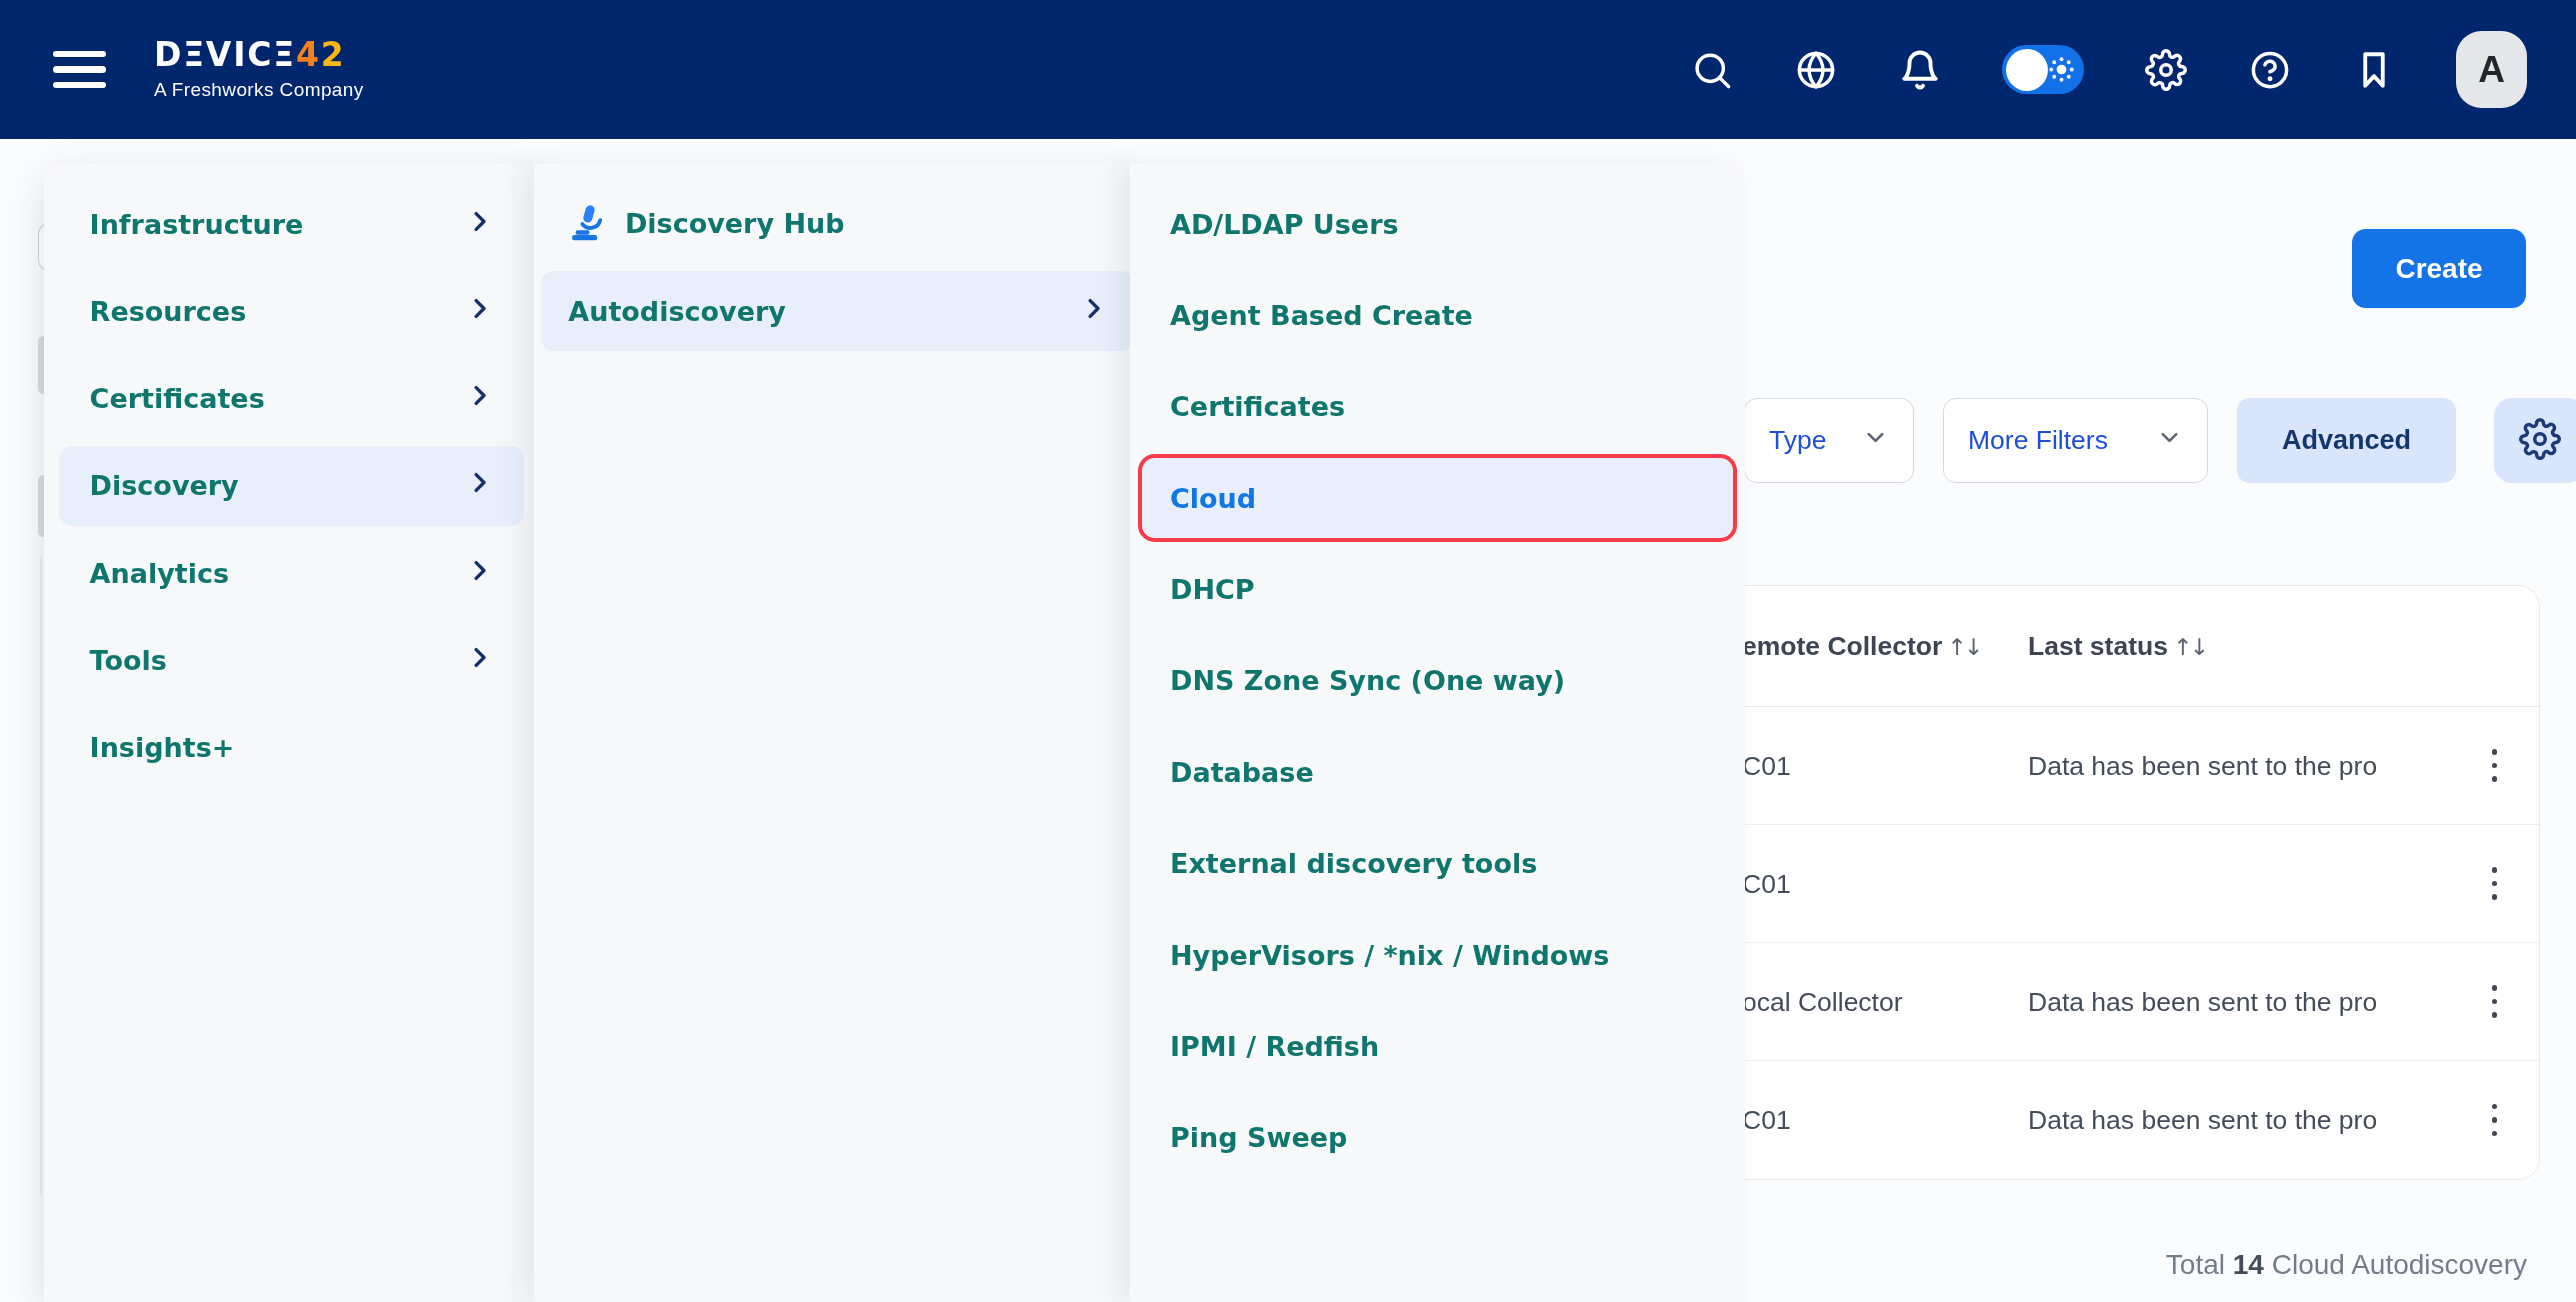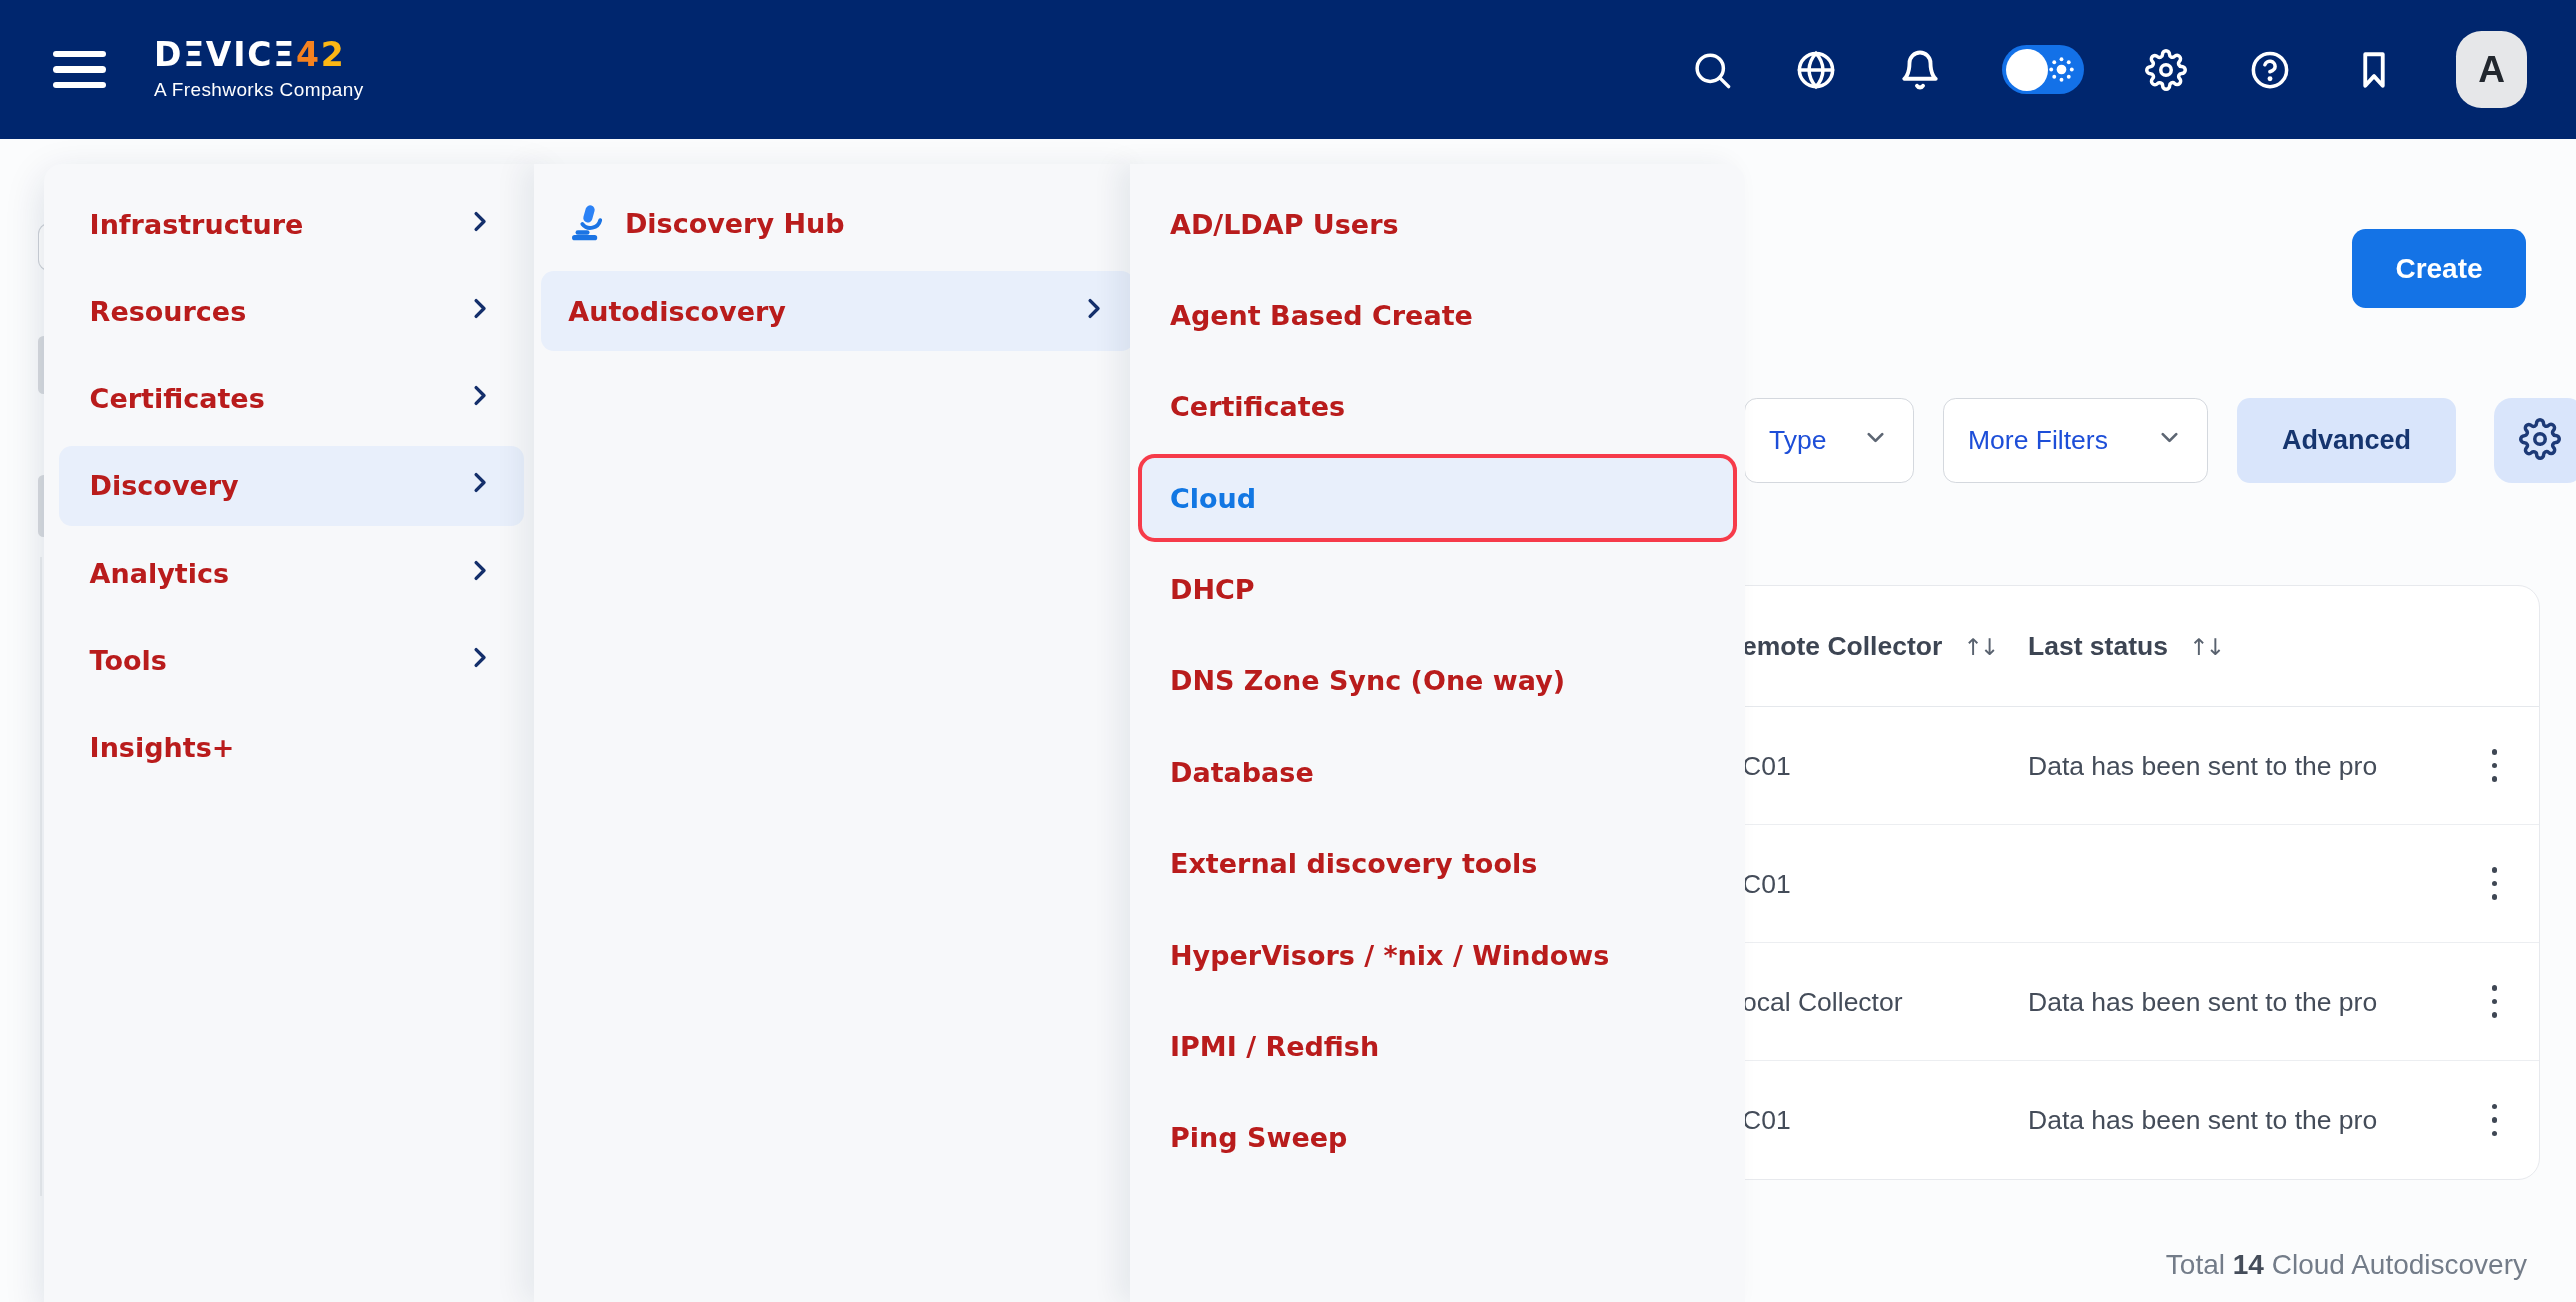--- a/index.html
+++ b/index.html
@@ -53,21 +53,21 @@
   .table-card { position: absolute; left: 1535px; top: 446px; width: 1005px; height: 595px;
     background: #ffffff; border: 1.8px solid #e7e9ed; border-radius: 22px; overflow: hidden; }
   .t-header { position: relative; height: 121px; border-bottom: 1.8px solid #e5e8ec; }
   .t-row { position: relative; height: 118px; border-bottom: 1.8px solid #eceef1; }
   .t-row:last-child { border-bottom: none; }
   .th-collector, .td-collector { position: absolute; left: 206px; top: 50%; transform: translateY(-50%);
     white-space: nowrap; }
   .th-status, .td-status { position: absolute; left: 492px; top: 50%; transform: translateY(-50%);
     white-space: nowrap; }
   .t-header .th-collector, .t-header .th-status { color: #3d4553; font-size: 26.5px; font-weight: 700;
-    display: flex; align-items: center; gap: 21px; }
+    display: flex; align-items: center; gap: 5px; }
   .sort-glyph { color: #59626f; font-size: 23px; font-weight: 400; letter-spacing: -2.7px;
     font-family: "DejaVu Sans", sans-serif; }
   .td-collector, .td-status { color: #444c59; font-size: 26.5px; font-weight: 400; text-align: center; }
   .kebab { position: absolute; left: 950px; top: 50%; transform: translateY(-50%);
     display: flex; flex-direction: column; gap: 8.2px; cursor: pointer; padding: 5.5px; }
   .kebab i { width: 5.5px; height: 5.5px; background: #3f4754; border-radius: 50%; }
 
   .total-line { position: absolute; left: 1462px; top: 1110px; width: 1065px; text-align: right;
     font-size: 28px; color: #737c89; }
   .total-line b { color: #454d5a; font-weight: 700; }
@@ -82,21 +82,21 @@
   .panel-3 { left: 1130px; width: 615px; border-radius: 0 18px 0 0;
     box-shadow: -12.8px 0 27px rgba(13,38,76,0.07); }
 
   .menu-col { display: flex; flex-direction: column; }
   .panel-1 .menu-col { padding: 20px 14.6px 0 14.6px; gap: 7.3px; }
   .panel-2 .menu-col { padding: 19px 7.3px 0 7.3px; gap: 8.2px; }
   .panel-3 .menu-col { padding: 20px 12px 0 12px; gap: 11.4px; }
 
   .menu-item { height: 80px; border-radius: 12.8px; display: flex; align-items: center;
     padding: 0 31px; cursor: pointer; font-family: "DejaVu Sans", sans-serif;
-    font-weight: 700; font-size: 27px; color: #b91c1c; }
+    font-weight: 700; font-size: 27px; color: #0f766e; }
   .panel-2 .menu-item { padding: 0 27px; }
   .panel-3 .menu-item { padding: 0 28px; }
   .menu-item .spacer { flex: 1; }
   .menu-item.active { background: #e8effb; }
   .menu-item.red-focus { outline: 4.6px solid #f63b4a; outline-offset: 0; }
   .menu-item.link-blue { color: #1277e3; }
   .mi-icon { margin-right: 14.6px; display: flex; align-items: center; }
 
   .chev-right { flex-shrink: 0; }
 </style>

